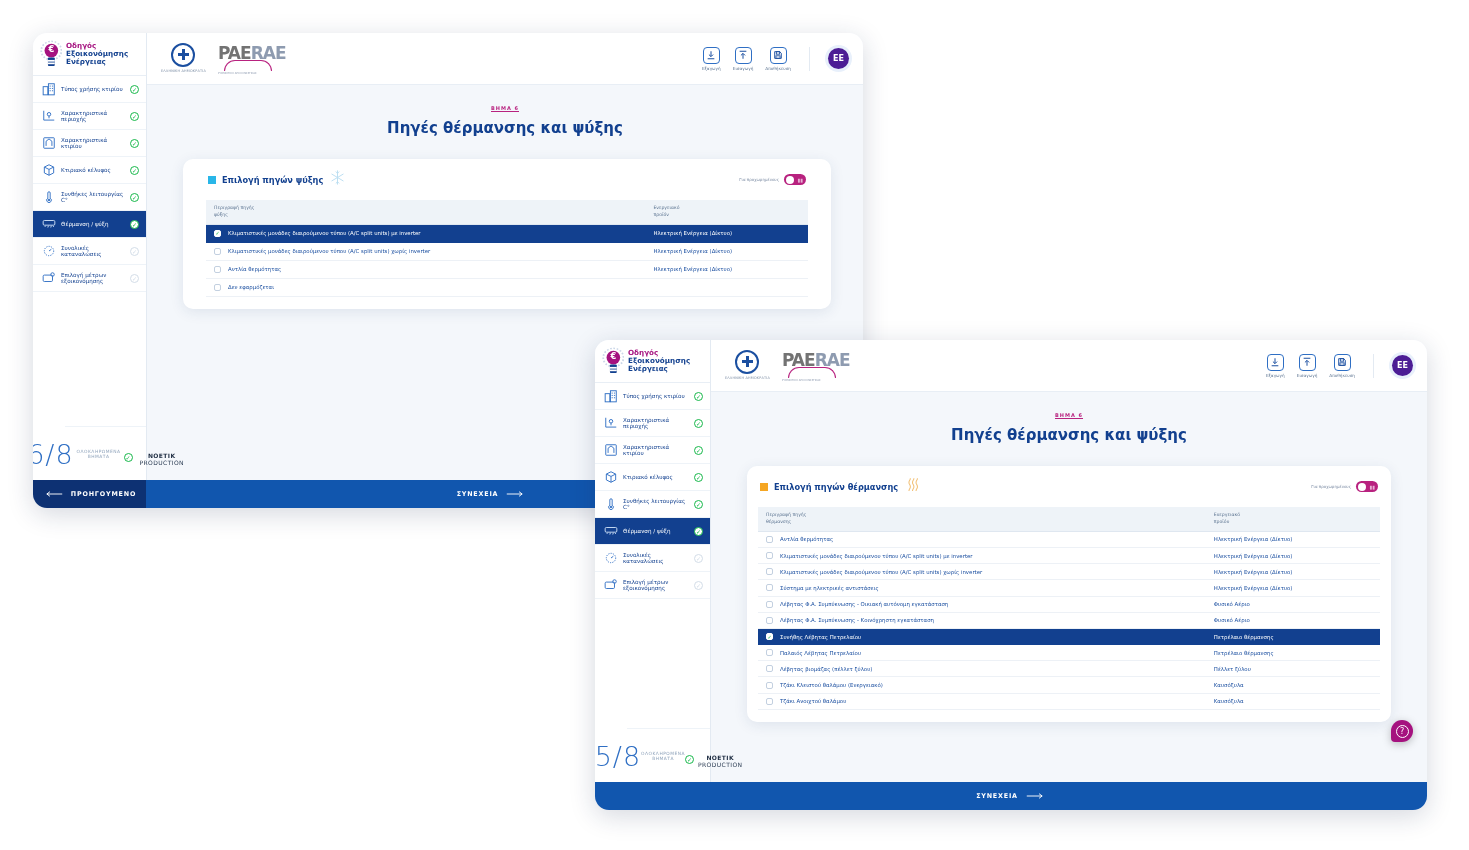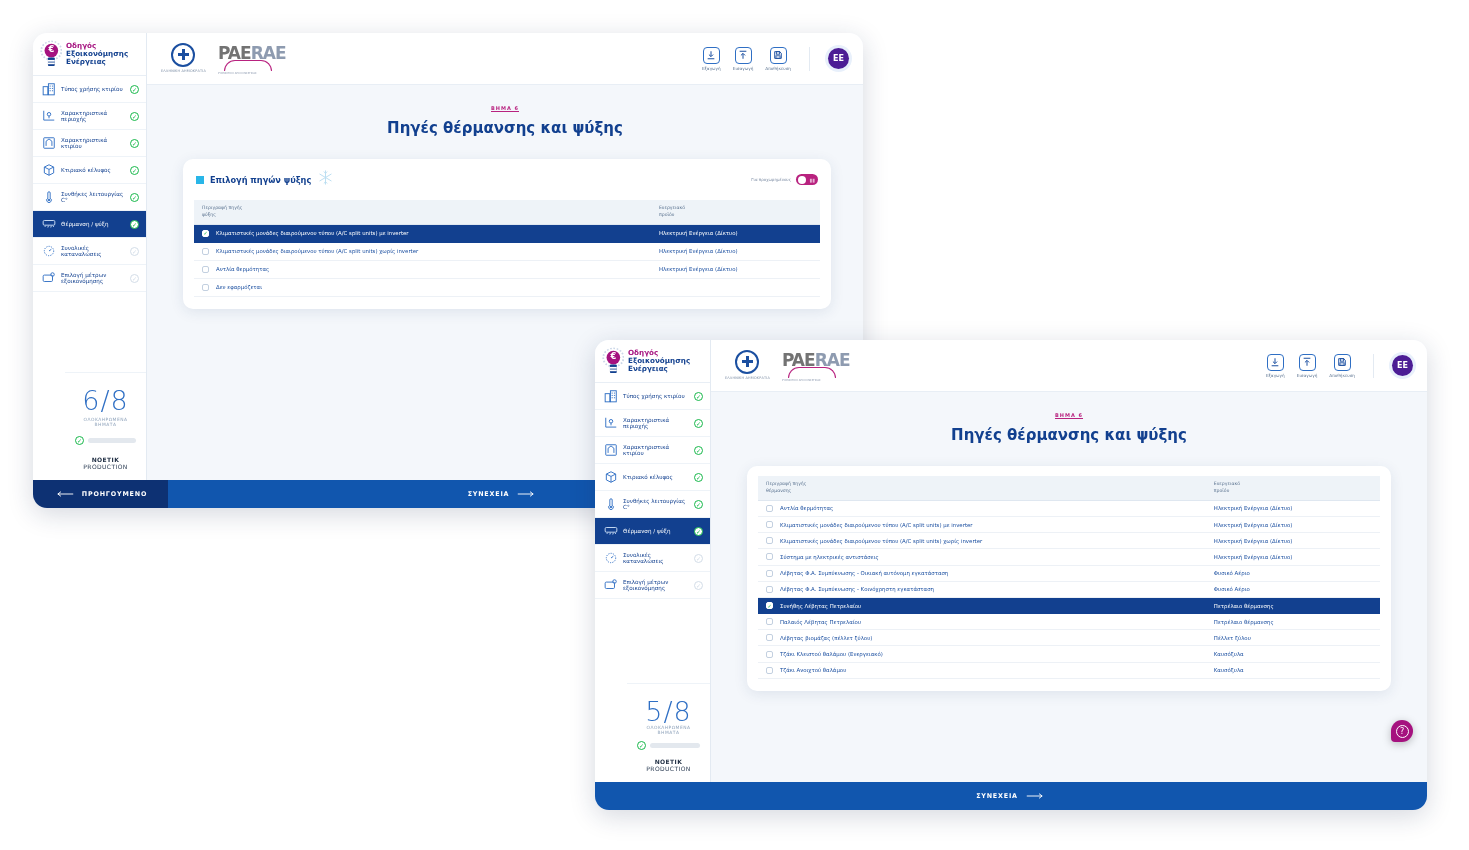--- a/index.html
+++ b/index.html
@@ -87,21 +87,21 @@
     border:1.5px solid #17b84a; color:#17b84a;
     display:flex;align-items:center;justify-content:center;
     font-weight:bold;
   }
   .chk.off{ border-color:#d3dde8; color:#d3dde8; }
   .sb-item.active .chk{ background:#fff; }
 
   .sb-foot{
     border-top:1px solid #eef3f8;
     text-align:center;
-    display:flex;flex-direction:column;align-items:center;justify-content:center;margin-left:32px;
+    display:flex;flex-direction:row;align-items:center;justify-content:center;margin-left:32px;
   }
   .frac{ color:#2f6fc4; font-weight:300; letter-spacing:1px;}
   .frac-lbl{ color:#8fa3bb; letter-spacing:.5px;}
   .prog-wrap{ display:flex; align-items:center; gap:4px; width:100%; }
   .prog-dot{
     border-radius:50%;border:1.5px solid #17b84a;color:#17b84a;
     display:flex;align-items:center;justify-content:center;font-weight:bold;flex:0 0 auto;
   }
   .prog-bar{ flex:1; background:#e3e8ee; border-radius:6px; overflow:hidden; }
   .prog-fill{ height:100%; background:#21c04a; border-radius:6px; }
@@ -246,33 +246,33 @@
   .win-back .rae-cap{ font-size:2.6px; margin-top:1px;}
   .win-back .top-actions{ gap:12px; }
   .win-back .act-box{ width:17px;height:17px; }
   .win-back .act-lbl{ font-size:4.2px; }
   .win-back .divider-v{ height:24px; margin:0 6px; }
   .win-back .avatar{ width:21px;height:21px;font-size:8px; }
   .win-back .page-head{ padding:10px 0 8px; }
   .win-back .step-kicker{ font-size:5px; }
   .win-back .page-title{ font-size:15px; margin-top:5px;}
   .win-back .content{ padding:14px 32px 0 36px; }
-  .win-back .card{ padding:10px 11px 12px; }
+  .win-back .card{ padding:10px 23px 12px; }
   .win-back .card-head{ gap:6px; margin-bottom:10px; padding:0 2px;}
   .win-back .sec-square{ width:8px;height:8px; }
   .win-back .sec-title{ font-size:8.2px; }
   .win-back .toggle-lbl{ font-size:4px; }
   .win-back .toggle{ width:22px;height:11px; }
   .win-back .toggle .knob{ width:8px;height:8px; }
   .win-back .toggle .bars{ font-size:5px; margin-right:3px;}
   .win-back table.tbl th{ font-size:4.6px; padding:5px 8px; line-height:1.5;}
   .win-back table.tbl td{ font-size:5.4px; padding:5px 8px; }
   .win-back .cb{ width:7px;height:7px;font-size:5px; }
   .win-back .botnav{ height:28px; }
-  .win-back .nav-prev{ width:135px; font-size:6.4px; }
+  .win-back .nav-prev{ width:113px; font-size:6.4px; }
   .win-back .nav-next{ font-size:6.4px; }
   .win-back .nav-green{ width:26px; }
 
   
   .win-front .sidebar{ width:116px; }
   .win-front .sb-logo{ padding:8px 6px 8px 9px; gap:5px; }
   .win-front .bulb{ width:19px;height:26px; transform:scale(.85); transform-origin:left center;}
   .win-front .logo-txt{ font-size:7.2px; }
   .win-front .sb-item{ height:27px; padding:0 7px 0 8px; gap:5px; }
   .win-front .sb-label{ font-size:5.6px; }
@@ -764,20 +764,38 @@
           </div>
         </div>
 
         <div class="page-head">
           <div><span class="step-kicker">ΒΗΜΑ 6</span></div>
           <div class="page-title">Πηγές θέρμανσης και ψύξης</div>
         </div>
 
         <div class="content">
           <div class="card">
+            <div class="card-head">
+              <span class="sec-square" style="background:#f5a623"></span>
+              <span class="sec-title">Επιλογή πηγών θέρμανσης</span>
+              <span class="sec-icon">
+                <svg width="17" height="17" viewBox="0 0 24 24" fill="none" stroke="#f2c178" stroke-width="1.5">
+                    <path d="M7 21c0-3 2-3 2-6s-2-3-2-6 2-3 2-6"></path>
+                    <path d="M12 21c0-3 2-3 2-6s-2-3-2-6 2-3 2-6"></path>
+                    <path d="M17 21c0-3 2-3 2-6s-2-3-2-6 2-3 2-6"></path>
+                  </svg>
+              </span>
+              <span class="toggle-wrap">
+                <span class="toggle-lbl">Για προχωρημένους</span>
+                <span class="toggle">
+                  <span class="knob"></span>
+                  <span class="bars">▮▮</span>
+                </span>
+              </span>
+            </div>
 
             <table class="tbl">
               <colgroup>
                   <col style="width:72%">
                   <col style="width:28%">
                 </colgroup>
               <thead>
                   <tr>
                 <th>
                   <div>Περιγραφή πηγής</div>

